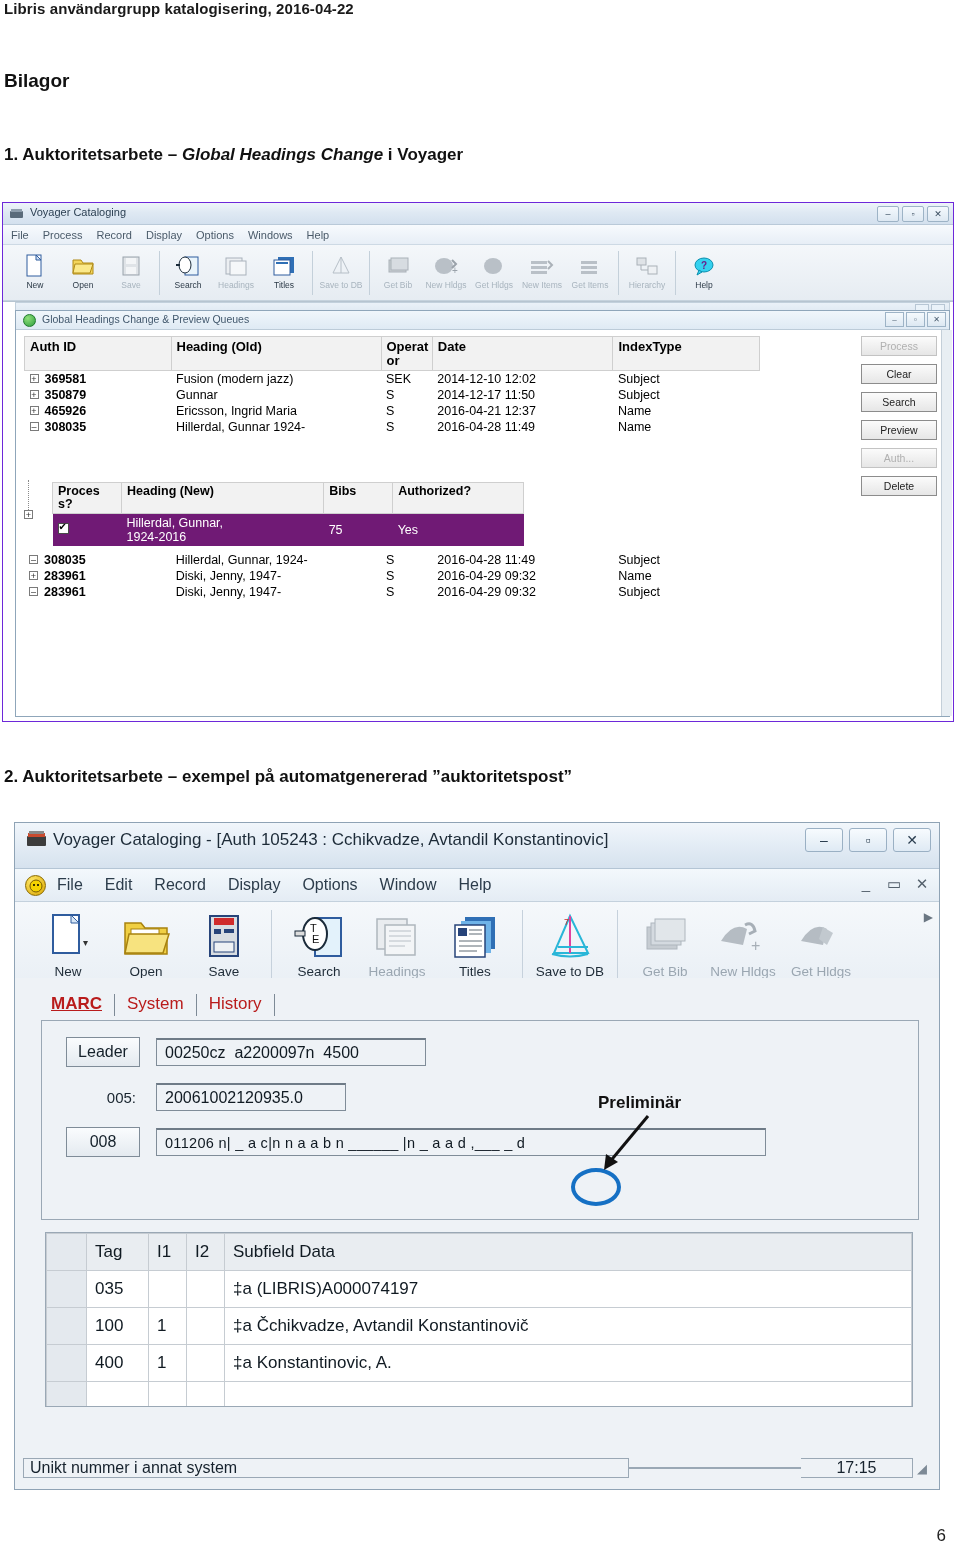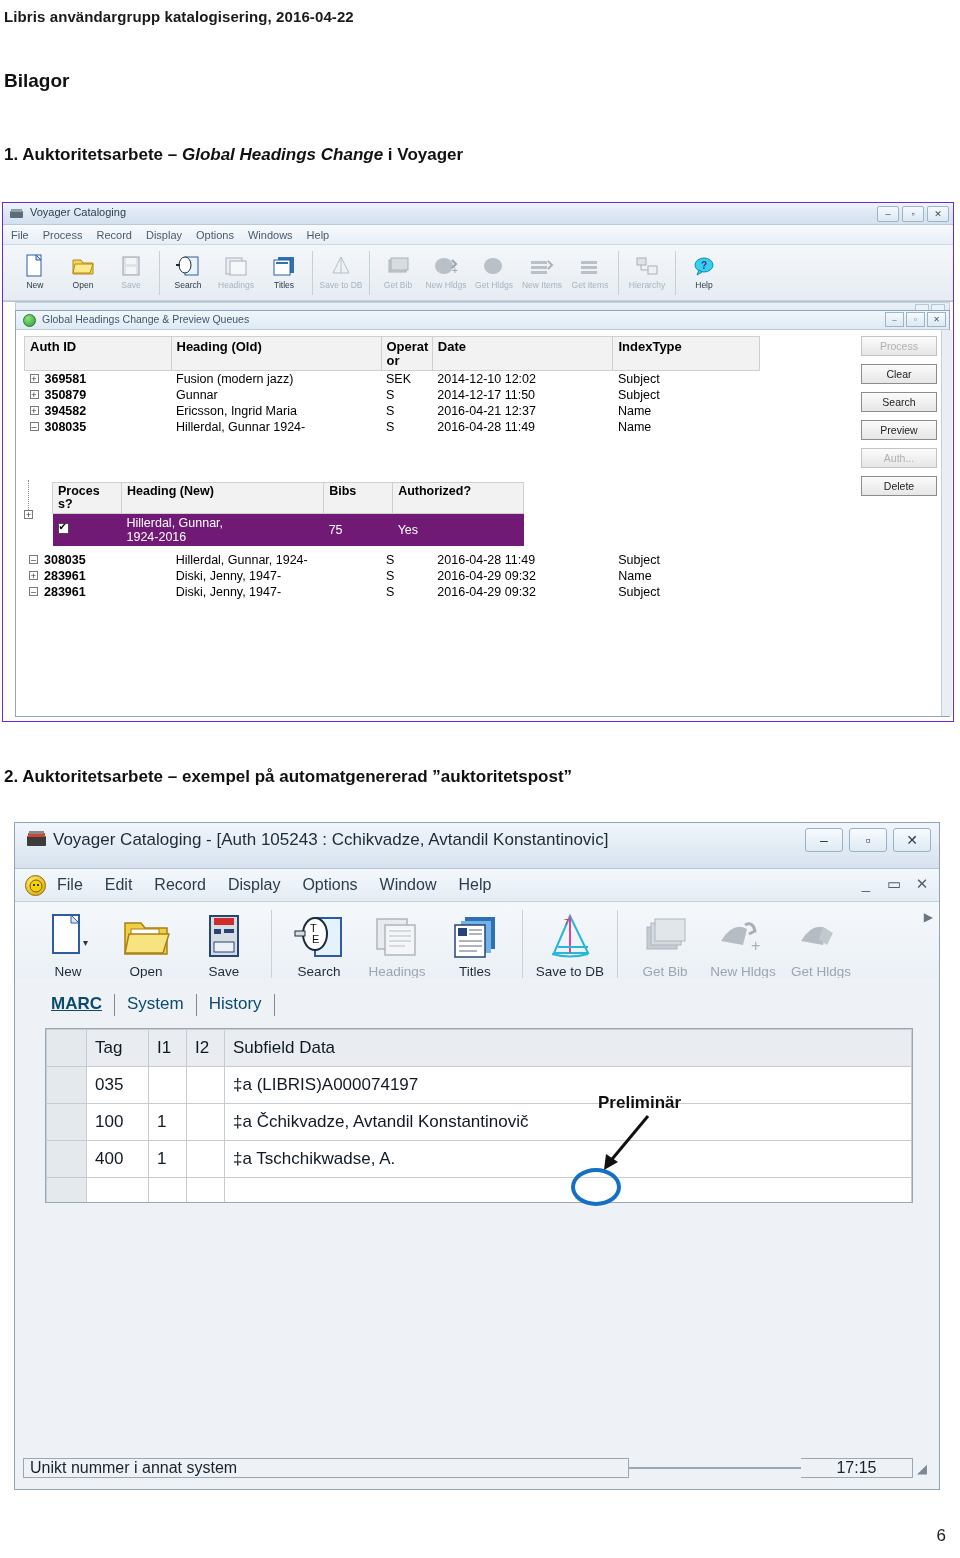--- a/index.html
+++ b/index.html
@@ -7,21 +7,21 @@
   body {
     width:960px; height:1558px; background:#ffffff;
     font-family:"Liberation Sans", sans-serif;
     color:#000; position:relative; overflow:hidden;
   }
 
   
   .page { position:absolute; inset:0; padding:0; }
 
   .doc-header {
-    position:absolute; left:4px; top:8px;
+    position:absolute; left:4px; top:0;
     font-size:15px; font-weight:bold; color:#1a1a1a;
     letter-spacing:0.1px;
   }
   .doc-h1 {
     position:absolute; left:4px; top:70px;
     font-size:19px; font-weight:bold; color:#111;
   }
   .doc-h2 {
     position:absolute; left:4px; top:145px;
     font-size:17px; font-weight:bold; color:#111;
@@ -230,21 +230,21 @@
   .t2-item .gi2 { height:54px; display:flex; align-items:center; justify-content:center; }
   .t2-sep { width:1px; height:74px; background:#c6d1dc; margin:0 8px; }
   .t2-arrow { position:absolute; right:6px; top:8px; font-size:12px; color:#6a7682; }
 
   .v2-client {
     position:absolute; left:0; right:0; top:155px; bottom:0; background:#eef2f6;
     padding:8px 10px 0 10px;
   }
   .tabsrow { display:flex; align-items:flex-end; height:30px; padding-left:14px; }
   .tab {
-    font-size:17px; color:#0c4a6e; padding:0 12px 2px 12px;
+    font-size:17px; color:#b91c1c; padding:0 12px 2px 12px;
     border-right:1px solid #7d8a96;
   }
   .tab.active { font-weight:bold; }
   .tab .ul { text-decoration:underline; }
 
   .fixed-panel {
     position:relative; margin:4px 10px 0 16px; height:200px;
     background:#eef2f6; border:1px solid #9aa8b5;
   }
   .fld-row { display:flex; align-items:center; margin:16px 0 0 24px; }
@@ -535,21 +535,21 @@
                 <td>Subject</td>
               </tr>
               <tr>
                 <td class="authid"><span class="expander">+</span><span>350879</span></td>
                 <td>Gunnar</td>
                 <td>S</td>
                 <td>2014-12-17 11:50</td>
                 <td>Subject</td>
               </tr>
               <tr>
-                <td class="authid"><span class="expander">+</span><span>394582</span></td>
+                <td class="authid"><span class="expander">+</span><span>465926</span></td>
                 <td>Ericsson, Ingrid Maria</td>
                 <td>S</td>
                 <td>2016-04-21 12:37</td>
                 <td>Name</td>
               </tr>
               <tr>
                 <td class="authid"><span class="expander">–</span><span>308035</span></td>
                 <td>Hillerdal, Gunnar 1924-</td>
                 <td>S</td>
                 <td>2016-04-28 11:49</td>
@@ -808,20 +808,38 @@
     </div>
 
     <div class="v2-client">
 
       <div class="tabsrow">
         <div class="tab active"><span class="ul">MARC</span></div>
         <div class="tab"><span>System</span></div>
         <div class="tab"><span>History</span></div>
       </div>
 
+      <div class="fixed-panel">
+        <div class="fld-row">
+          <div class="fld-btn">
+              <span class="ul">Leader</span>
+            </div>
+          <div class="fld-input w-leader">00250cz  a2200097n  4500</div>
+        </div>
+        <div class="fld-row">
+          <div class="lbl-005">005:</div>
+          <div class="fld-input w-005">20061002120935.0</div>
+        </div>
+        <div class="fld-row">
+          <div class="fld-btn">
+              <span class="ul">008</span>
+            </div>
+          <div class="fld-input w-008">011206 n| _ a c|n n a a b n ______ |n _ a a d ,___ _ d</div>
+        </div>
+      </div>
 
       <div class="marc-table-wrap">
         <table class="mtab">
           <colgroup>
               <col class="m-sel">
               <col class="m-tag">
               <col class="m-i1">
               <col class="m-i2">
               <col>
             </colgroup>
@@ -845,21 +863,21 @@
             <td>100</td>
             <td>1</td>
             <td></td>
             <td>‡a Čchikvadze, Avtandil Konstantinovič</td>
           </tr>
           <tr>
             <td class="m-sel"></td>
             <td>400</td>
             <td>1</td>
             <td></td>
-            <td>‡a Tschchikwadse, A.</td>
+            <td>‡a Konstantinovic, A.</td>
           </tr>
           <tr>
             <td class="m-sel"></td>
             <td></td>
             <td></td>
             <td></td>
             <td></td>
           </tr>
         </tbody>
           </table>

